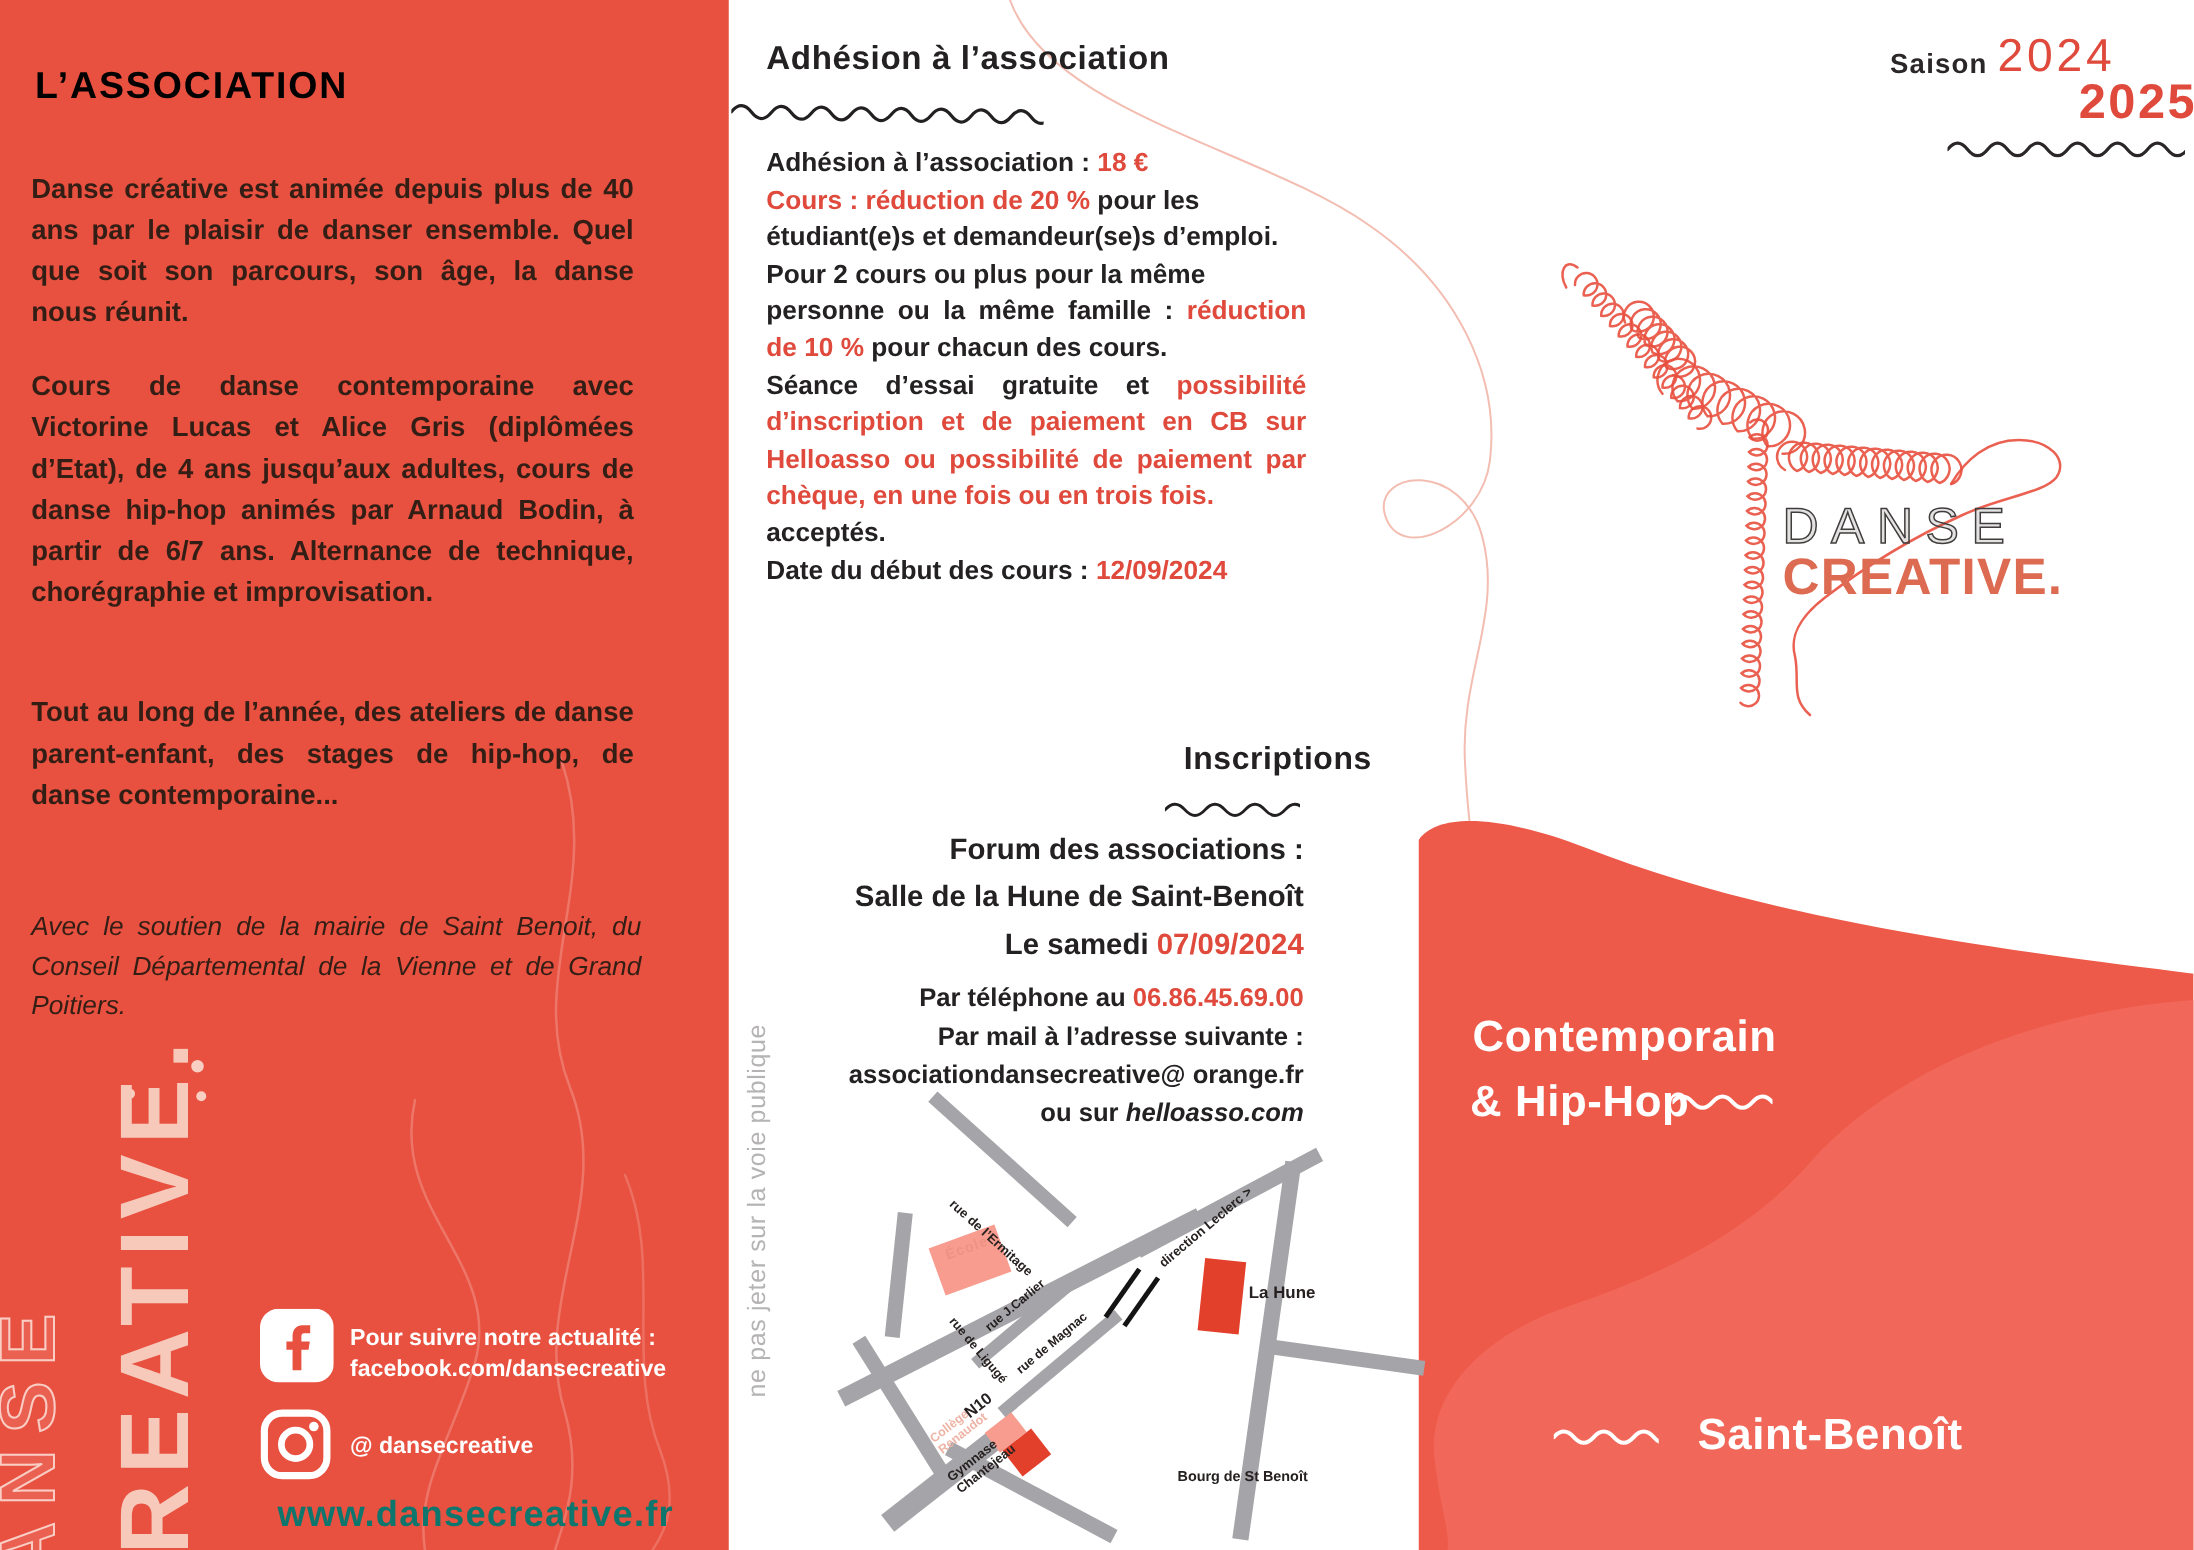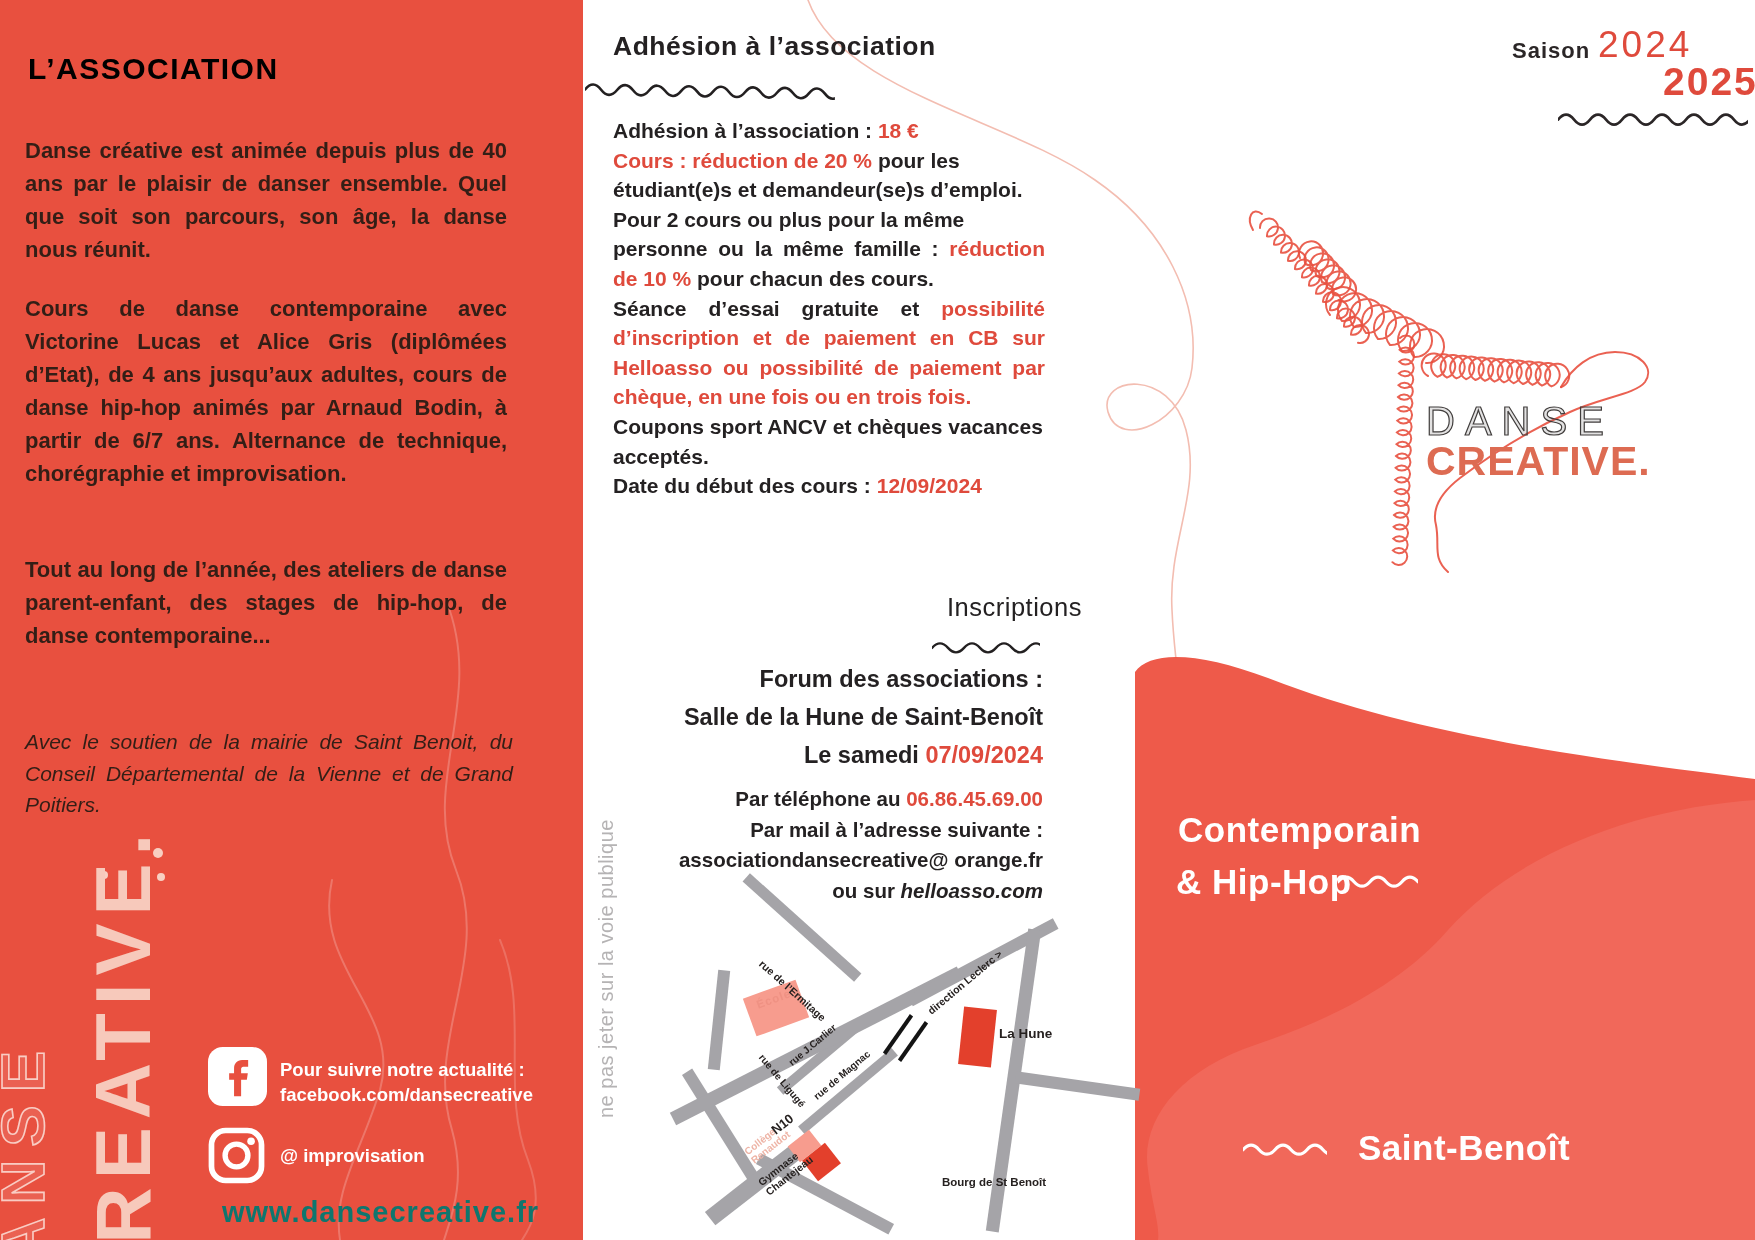--- a/index.html
+++ b/index.html
@@ -22,21 +22,21 @@
   .social-text{color:#fff;font-size:18.5px;font-weight:700;line-height:25px;}
   .website{left:222px;top:1196px;color:#0f766e;font-size:29px;font-weight:700;letter-spacing:1px;}
   
   .mid-title{left:613px;top:31px;color:var(--ink);font-size:26.5px;font-weight:700;letter-spacing:.5px;}
   #adhesion-lines{left:613px;top:116px;width:432px;color:var(--ink);font-size:21px;
                   font-weight:600;}
   #adhesion-lines .ln{line-height:29.6px;}
   .ln.j{text-align:justify;text-align-last:justify;}
   .red{color:var(--accent);}
   .it{font-style:italic;}
-  #inscriptions-title{left:947px;top:593px;color:var(--ink);font-size:25.5px;font-weight:400;letter-spacing:.5px;}
+  #inscriptions-title{left:947px;top:593px;color:var(--ink);font-size:25.5px;font-weight:700;letter-spacing:.5px;}
   #forum-lines{left:563px;top:660px;width:480px;text-align:right;color:var(--ink);
                font-size:23.5px;font-weight:700;}
   #forum-lines .ln{line-height:38px;}
   #contact-lines{left:563px;top:784px;width:480px;text-align:right;color:var(--ink);
                  font-size:20.5px;font-weight:600;}
   #contact-lines .ln{line-height:30.5px;}
   #footer-vertical{left:596px;top:1118px;width:330px;color:var(--soft-gray);font-size:20px;
                    letter-spacing:.5px;font-weight:400;}
   
   #map{left:615px;top:900px;width:530px;height:345px;}
@@ -100,39 +100,38 @@
     <div>facebook.com/dansecreative</div>
   </div>
 
   <div class="abs" style="left:208px;top:1127px;">
     <svg width="57" height="57" viewBox="0 0 36 36">
       <rect x="2.2" y="2.2" width="31.6" height="31.6" rx="9" fill="none" stroke="#fff" stroke-width="3.6"></rect>
       <circle cx="18" cy="18" r="7.2" fill="none" stroke="#fff" stroke-width="3.4"></circle>
       <circle cx="27.2" cy="9" r="2.4" fill="#fff"></circle>
     </svg>
   </div>
-  <div class="abs social-text" style="left:280px;top:1143px;">@ improvisation</div>
+  <div class="abs social-text" style="left:280px;top:1143px;">@ dansecreative</div>
   <div class="abs website">www.dansecreative.fr</div>
 
   <div class="abs mid-title">Adhésion à l’association</div>
   <svg class="wave" style="left: 585px; top: 84px; transform: rotate(1deg); width: 250px; height: 15.2px;" viewBox="0 0 250 15.2">
       <path d="M0 7.6 q 8 -10 16 0 q 8 10 16 0 q 8 -10 16 0 q 8 10 16 0 q 8 -10 16 0 q 8 10 16 0 q 8 -10 16 0 q 8 10 16 0 q 8 -10 16 0 q 8 10 16 0 q 8 -10 16 0 q 8 10 16 0 q 8 -10 16 0 q 8 10 16 0 q 8 -10 16 0 q 8 10 16 0" fill="none" stroke="#232021" stroke-width="2.6" stroke-linecap="round"></path>
     </svg>
   <div id="adhesion-lines" class="abs">
       <div class="ln"><span>Adhésion à l’association : </span><span class="red">18 €</span></div>
       <div class="ln"><span class="red">Cours : réduction de 20 % </span><span>pour les</span></div>
       <div class="ln"><span>étudiant(e)s et demandeur(se)s d’emploi.</span></div>
       <div class="ln"><span>Pour 2 cours ou plus pour la même</span></div>
       <div class="ln j"><span>personne ou la même famille : </span><span class="red">réduction</span></div>
       <div class="ln"><span class="red">de 10 % </span><span>pour chacun des cours.</span></div>
       <div class="ln j"><span>Séance d’essai gratuite et </span><span class="red">possibilité</span></div>
       <div class="ln j"><span class="red">d’inscription et de paiement en CB sur</span></div>
       <div class="ln j"><span class="red">Helloasso ou possibilité de paiement par</span></div>
       <div class="ln"><span class="red">chèque, en une fois ou en trois fois.</span></div>
-      <div class="ln"><span>Coupons sport ANCV et chèques vacances</span></div>
       <div class="ln"><span>acceptés.</span></div>
       <div class="ln"><span>Date du début des cours : </span><span class="red">12/09/2024</span></div>
     </div>
 
   <div id="inscriptions-title" class="abs">Inscriptions</div>
   <svg class="wave" style="left: 932px; top: 641px; width: 108px; height: 13.8px;" viewBox="0 0 108 13.8">
       <path d="M0 6.9 q 8 -9 16 0 q 8 9 16 0 q 8 -9 16 0 q 8 9 16 0 q 8 -9 16 0 q 8 9 16 0 q 8 -9 16 0" fill="none" stroke="#232021" stroke-width="2.4" stroke-linecap="round"></path>
     </svg>
   <div id="forum-lines" class="abs">
       <div class="ln"><span>Forum des associations :</span></div>

